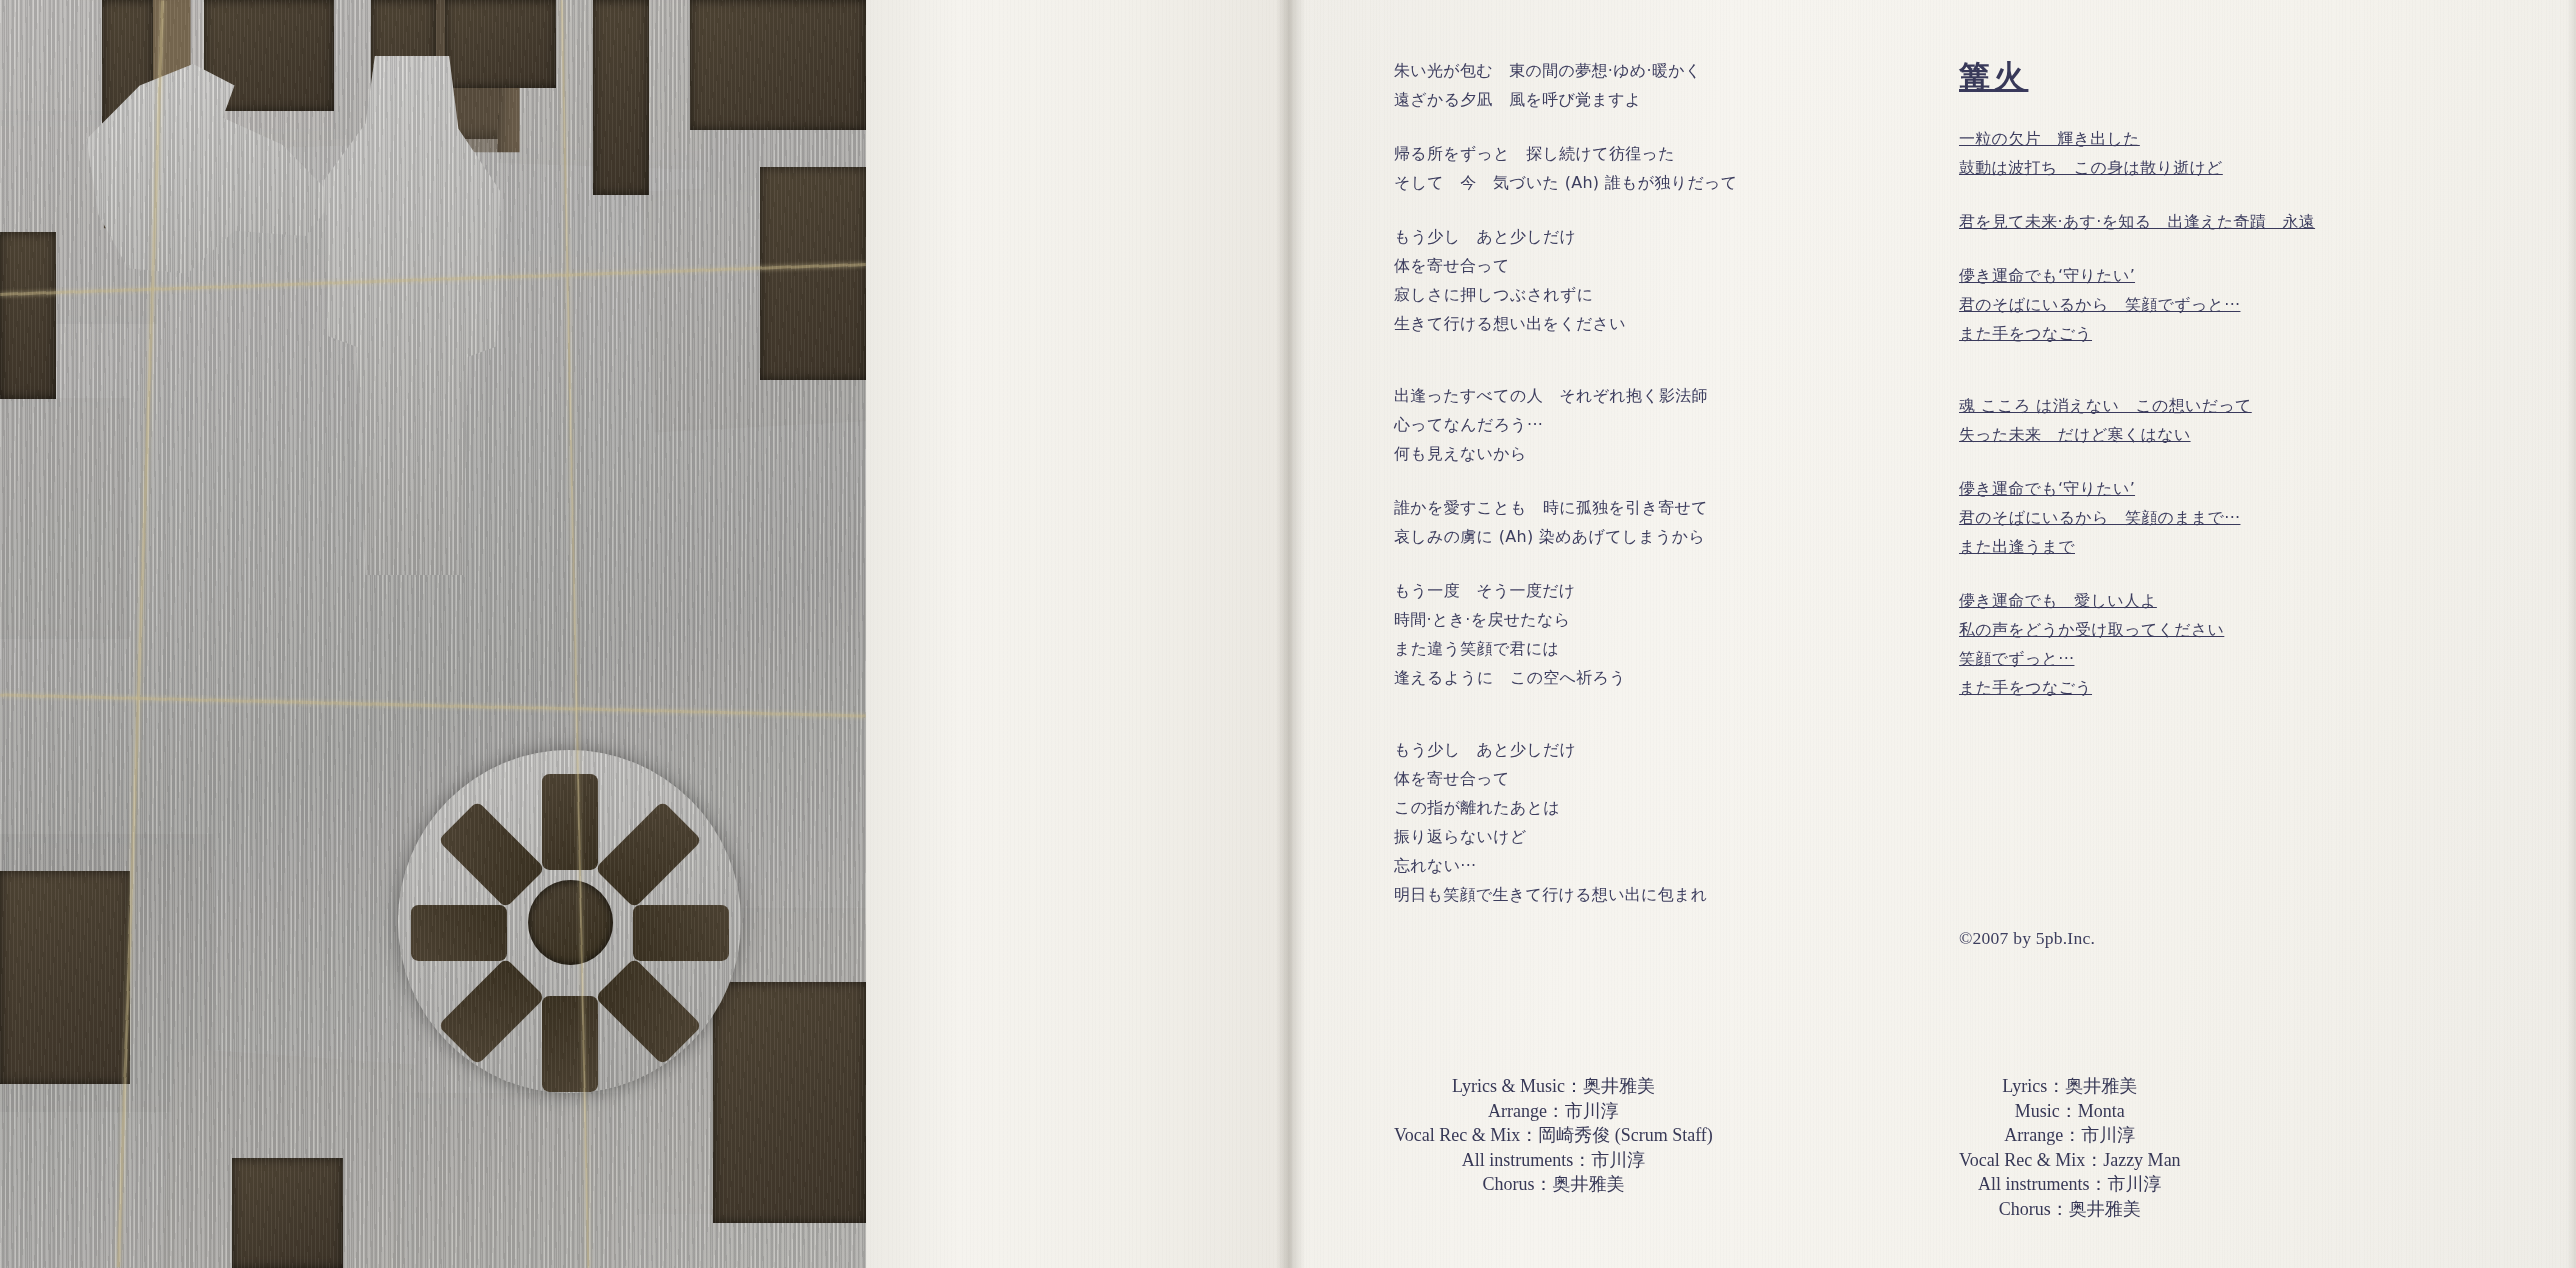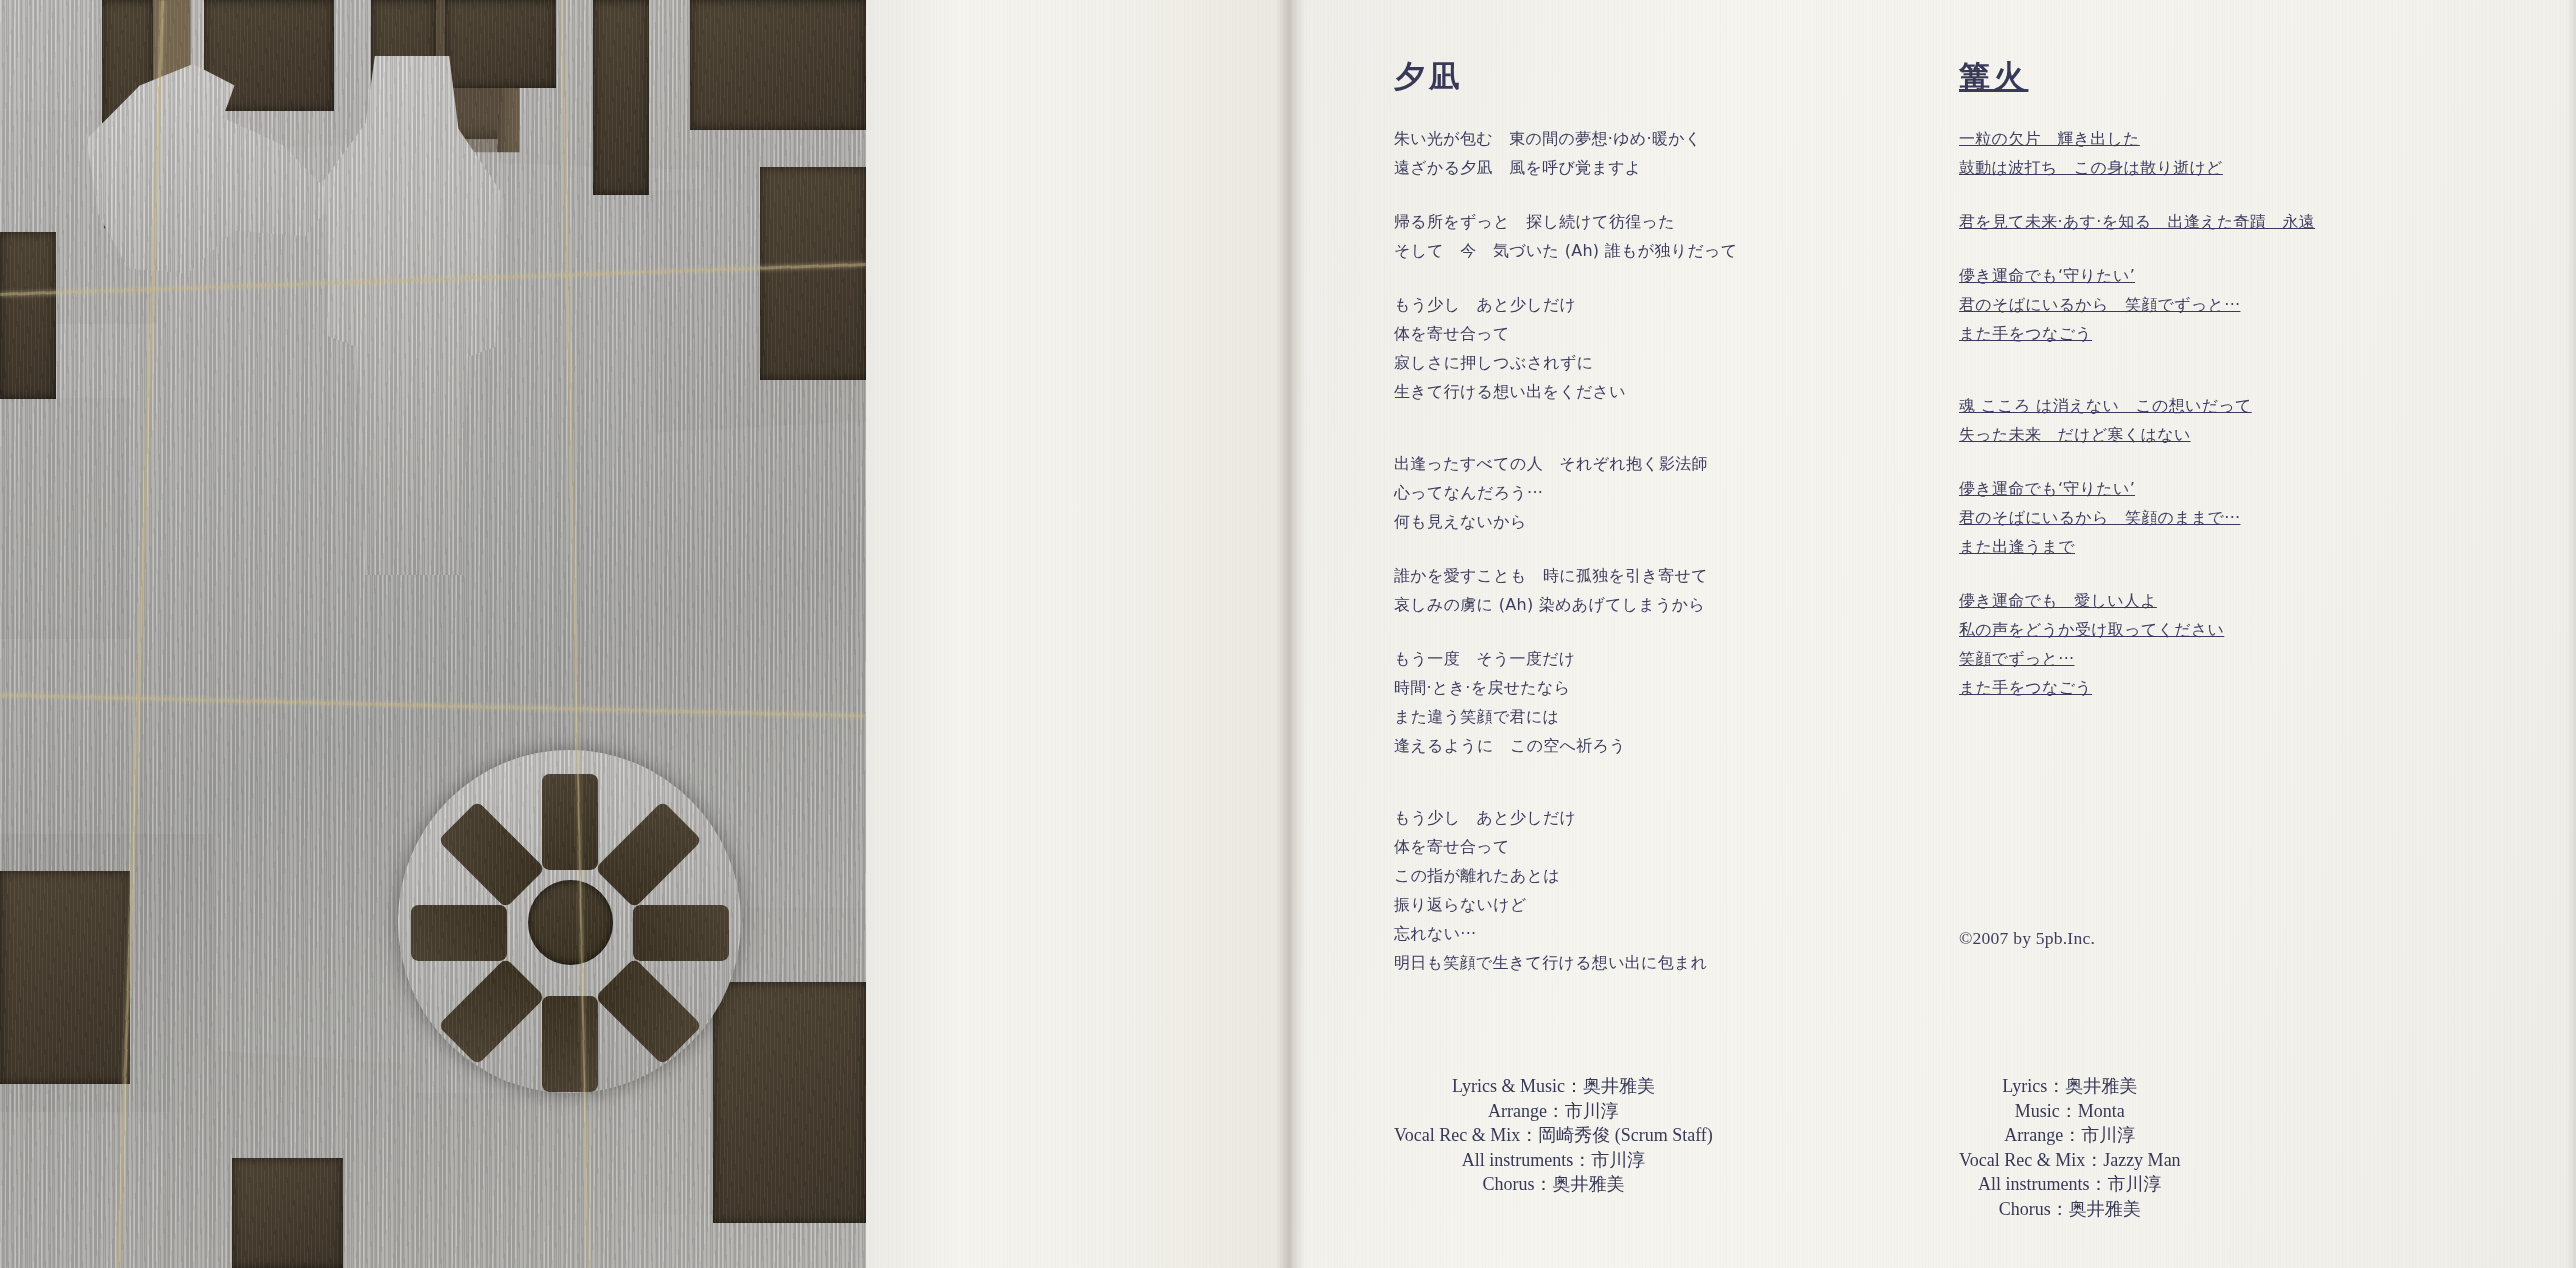--- a/index.html
+++ b/index.html
@@ -286,21 +286,20 @@
     <div class="vgrain"></div>
   </div>
 
   <div class="paper-blank"></div>
   <div class="fold-shadow"></div>
 
   <div class="lyrics-page"></div>
   <div class="page-edge"></div>
 
   <div class="col col-left">
-    <div class="song-title">夕凪</div>
     <div class="stanza">朱い光が包む　東の間の夢想·ゆめ·暖かく
 遠ざかる夕凪　風を呼び覚ますよ</div>
     <div class="stanza">帰る所をずっと　探し続けて彷徨った
 そして　今　気づいた (Ah) 誰もが独りだって</div>
     <div class="stanza gap-big">もう少し　あと少しだけ
 体を寄せ合って
 寂しさに押しつぶされずに
 生きて行ける想い出をください</div>
     <div class="stanza">出逢ったすべての人　それぞれ抱く影法師
 心ってなんだろう···

